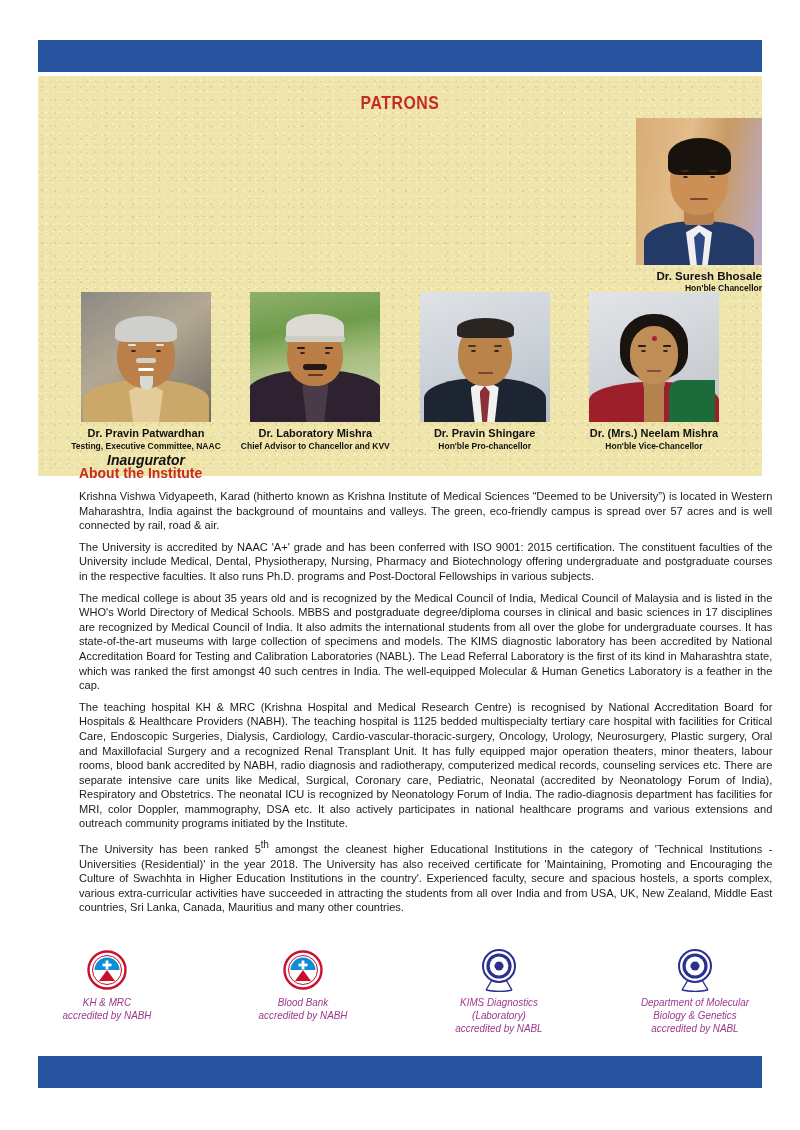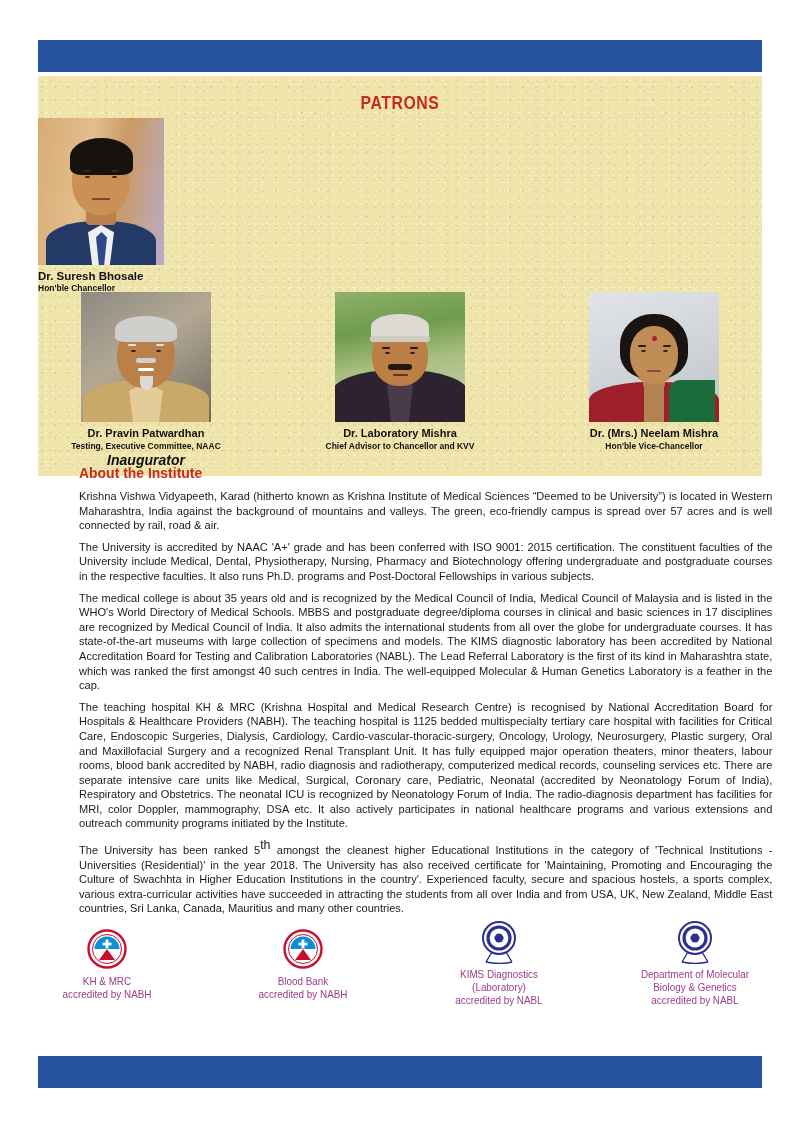--- a/index.html
+++ b/index.html
@@ -27,21 +27,21 @@
     background-size:7px 7px, 9px 9px, 11px 11px, 13px 13px;
   }
   .patrons-title{
     position:absolute;left:0;right:0;top:17px;text-align:center;
     font-family:"Liberation Sans Narrow","Liberation Sans",sans-serif;
     font-weight:bold;font-size:18px;letter-spacing:.6px;color:#C62B20;
     transform:scaleX(.88);
   }
 
   
-  .chancellor{position:absolute;left:0;right:0;top:42px;text-align:left;}
+  .chancellor{position:absolute;left:0;right:0;top:42px;text-align:right;}
   .photo{display:inline-block;overflow:hidden;border:0;vertical-align:top;}
   .ph-chancellor{width:126px;height:147px;}
   .name{font-weight:bold;font-size:11.5px;color:#111;line-height:1.25;margin-top:4px;}
   .role{font-weight:bold;font-size:8.5px;color:#111;line-height:1.25;}
   .role-ital{font-weight:bold;font-style:italic;font-size:14px;color:#111;line-height:1.3;}
 
   
   .patron-row{
     position:absolute;left:28px;top:216px;width:668px;
     display:flex;justify-content:space-between;align-items:flex-start;
@@ -73,26 +73,26 @@
     font-weight:bold;font-size:15.5px;color:#C62B20;letter-spacing:0;
     transform:scaleX(.90);transform-origin:left center;
   }
   .about p{
     margin:0 0 7px 0;
     font-family:"Liberation Sans Narrow","Liberation Sans",sans-serif;
     font-size:11.6px;line-height:14.6px;color:#1a1a1a;
     text-align:justify;text-justify:inter-word;
     transform:scaleX(.955);transform-origin:left center;
   }
-  .about p sup{font-size:13px;}
+  .about p sup{font-size:10px;}
 
   
   .accred{
-    position:absolute;left:34px;top:920px;width:734px;
-    display:flex;justify-content:space-between;align-items:center;
+    position:absolute;left:34px;top:948px;width:734px;
+    display:flex;justify-content:space-between;align-items:flex-start;font-style:italic;
   }
   .accred-cell{width:146px;text-align:center;}
   .logo-wrap{height:44px;display:flex;align-items:center;justify-content:center;}
   .accred-cap{
     margin-top:4px;
     font-family:"Liberation Sans Narrow","Liberation Sans",sans-serif;
     font-size:10.4px;line-height:13px;color:#9B3A8C;
     transform:scaleX(.95);
   }
 </style>
@@ -169,20 +169,41 @@
             <div class="brow" style="left:50%;top:55px;margin-left:10px;background:#241910;"></div>
             <div style="position:absolute;left:50%;top:72px;width:24px;height:6px;margin-left:-12px;background:#241910;border-radius:3px;"></div>
             <div class="mouth" style="left:50%;top:82px;width:15px;margin-left:-7px;background:#6a3226;"></div>
           </div>
         </div>
         <div class="name">Dr. Laboratory Mishra</div>
         <div class="role">Chief Advisor to Chancellor and KVV</div>
         <div class="role-ital"></div>
       </div>
 
+      <div class="patron-cell">
+        <div class="photo ph-small">
+          <div class="pt">
+            <div class="bg" style="background:linear-gradient(160deg,#dfe2e6 0%,#c9ced6 60%,#b6bcc6 100%);"></div>
+            <div class="body" style="left:4px;right:4px;bottom:0;height:44px;background:#1d2432;"></div>
+            <div class="shirt" style="left:50%;bottom:0;width:28px;height:42px;margin-left:-14px;background:#f2f1ef;clip-path:polygon(50% 0,100% 18%,86% 100%,14% 100%,0 18%);"></div>
+            <div class="tie" style="left:50%;bottom:0;width:10px;height:36px;margin-left:-5px;background:#8a3038;clip-path:polygon(50% 0,100% 16%,74% 100%,26% 100%,0 16%);"></div>
+            <div class="neck" style="left:50%;bottom:41px;width:26px;height:16px;margin-left:-13px;background:#a87845;"></div>
+            <div class="head" style="left:50%;top:30px;width:54px;height:64px;margin-left:-27px;background:#b98349;"></div>
+            <div class="hair" style="left:50%;top:26px;width:57px;height:20px;margin-left:-28px;background:#2a2520;"></div>
+            <div class="eye" style="left:50%;top:58px;margin-left:-14px;"></div>
+            <div class="eye" style="left:50%;top:58px;margin-left:9px;"></div>
+            <div class="brow" style="left:50%;top:53px;margin-left:-17px;background:#463628;"></div>
+            <div class="brow" style="left:50%;top:53px;margin-left:9px;background:#463628;"></div>
+            <div class="mouth" style="left:50%;top:80px;width:15px;margin-left:-7px;"></div>
+          </div>
+        </div>
+        <div class="name">Dr. Pravin Shingare</div>
+        <div class="role">Hon'ble Pro-chancellor</div>
+        <div class="role-ital"></div>
+      </div>
 
       <div class="patron-cell">
         <div class="photo ph-small">
           <div class="pt">
             <div class="bg" style="background:linear-gradient(160deg,#e2e4e7 0%,#cdd1d6 60%,#bfc4ca 100%);"></div>
             <div class="body" style="left:0;right:0;bottom:0;height:40px;background:#9d1f2c;"></div>
             <div style="position:absolute;right:4px;bottom:0;width:46px;height:42px;background:#1c6b3a;border-radius:26% 0 0 0;"></div>
             <div style="position:absolute;left:50%;bottom:0;width:20px;height:40px;margin-left:-10px;background:#b4824e;"></div>
             <div class="neck" style="left:50%;bottom:34px;width:22px;height:16px;margin-left:-11px;background:#b4824e;"></div>
             <div class="head" style="left:50%;top:32px;width:50px;height:60px;margin-left:-25px;background:#c08d56;"></div>

